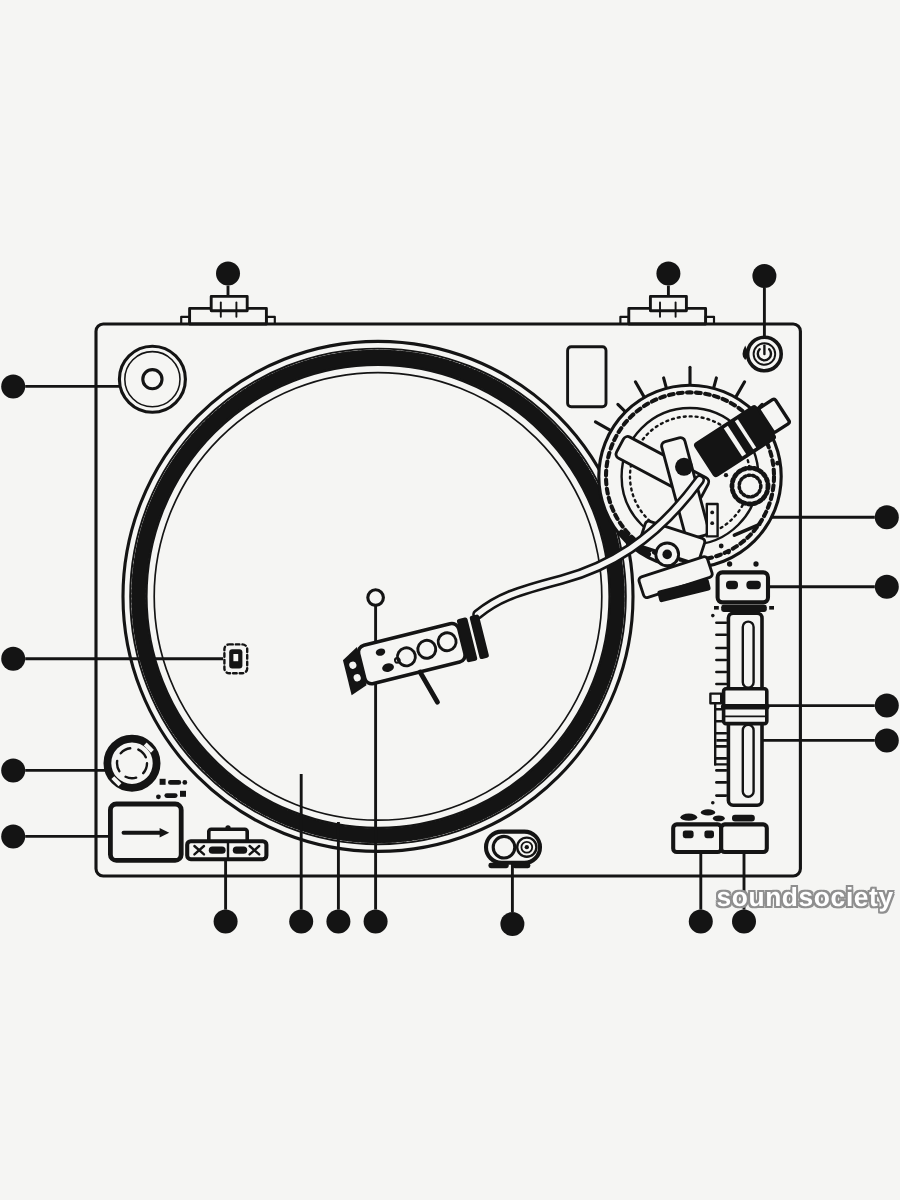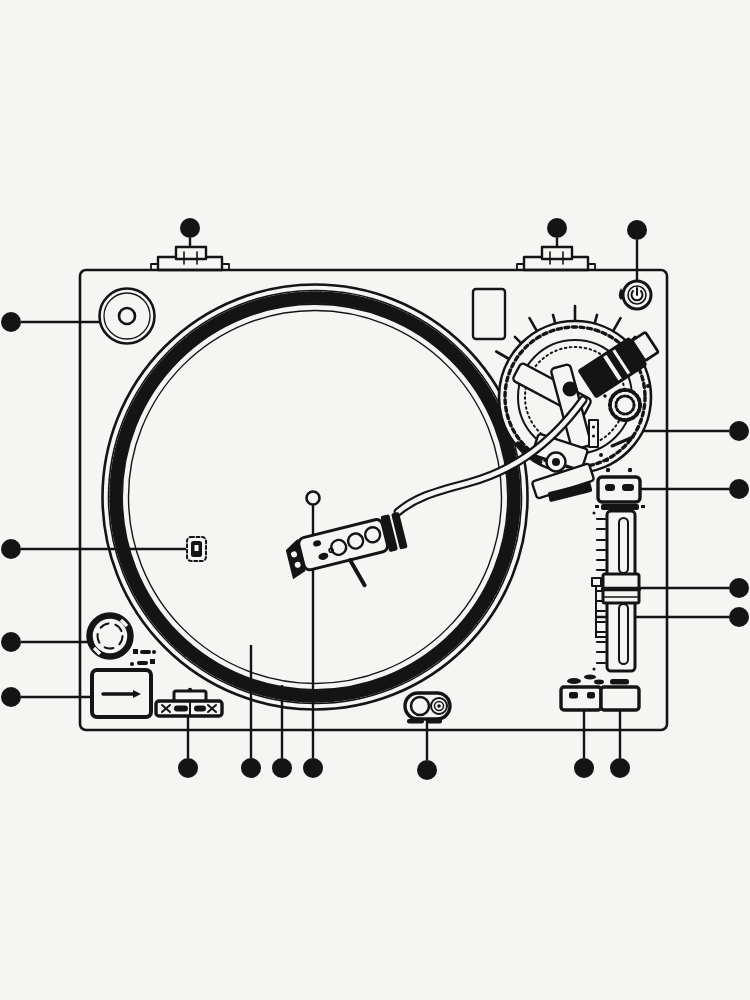--- a/index.html
+++ b/index.html
@@ -350,13 +350,14 @@
     <ellipse class="fill" cx="599" cy="682" rx="5" ry="2.4"></ellipse>
     <rect class="fill" x="610" y="679" width="19" height="5.5" rx="2.5"></rect>
     <rect class="ink bgfill" x="561" y="687" width="40" height="23" rx="3" stroke-width="3.4"></rect>
     <rect class="fill" x="569" y="692" width="9" height="6.5" rx="2"></rect>
     <rect class="fill" x="587" y="692" width="8" height="6.5" rx="2"></rect>
     <rect class="ink bgfill" x="601" y="687" width="38" height="23" rx="3" stroke-width="3.4"></rect>
   </g>
 
 </svg>
 
+<div class="watermark">soundsociety</div>
 </div>
 
 </body></html>

